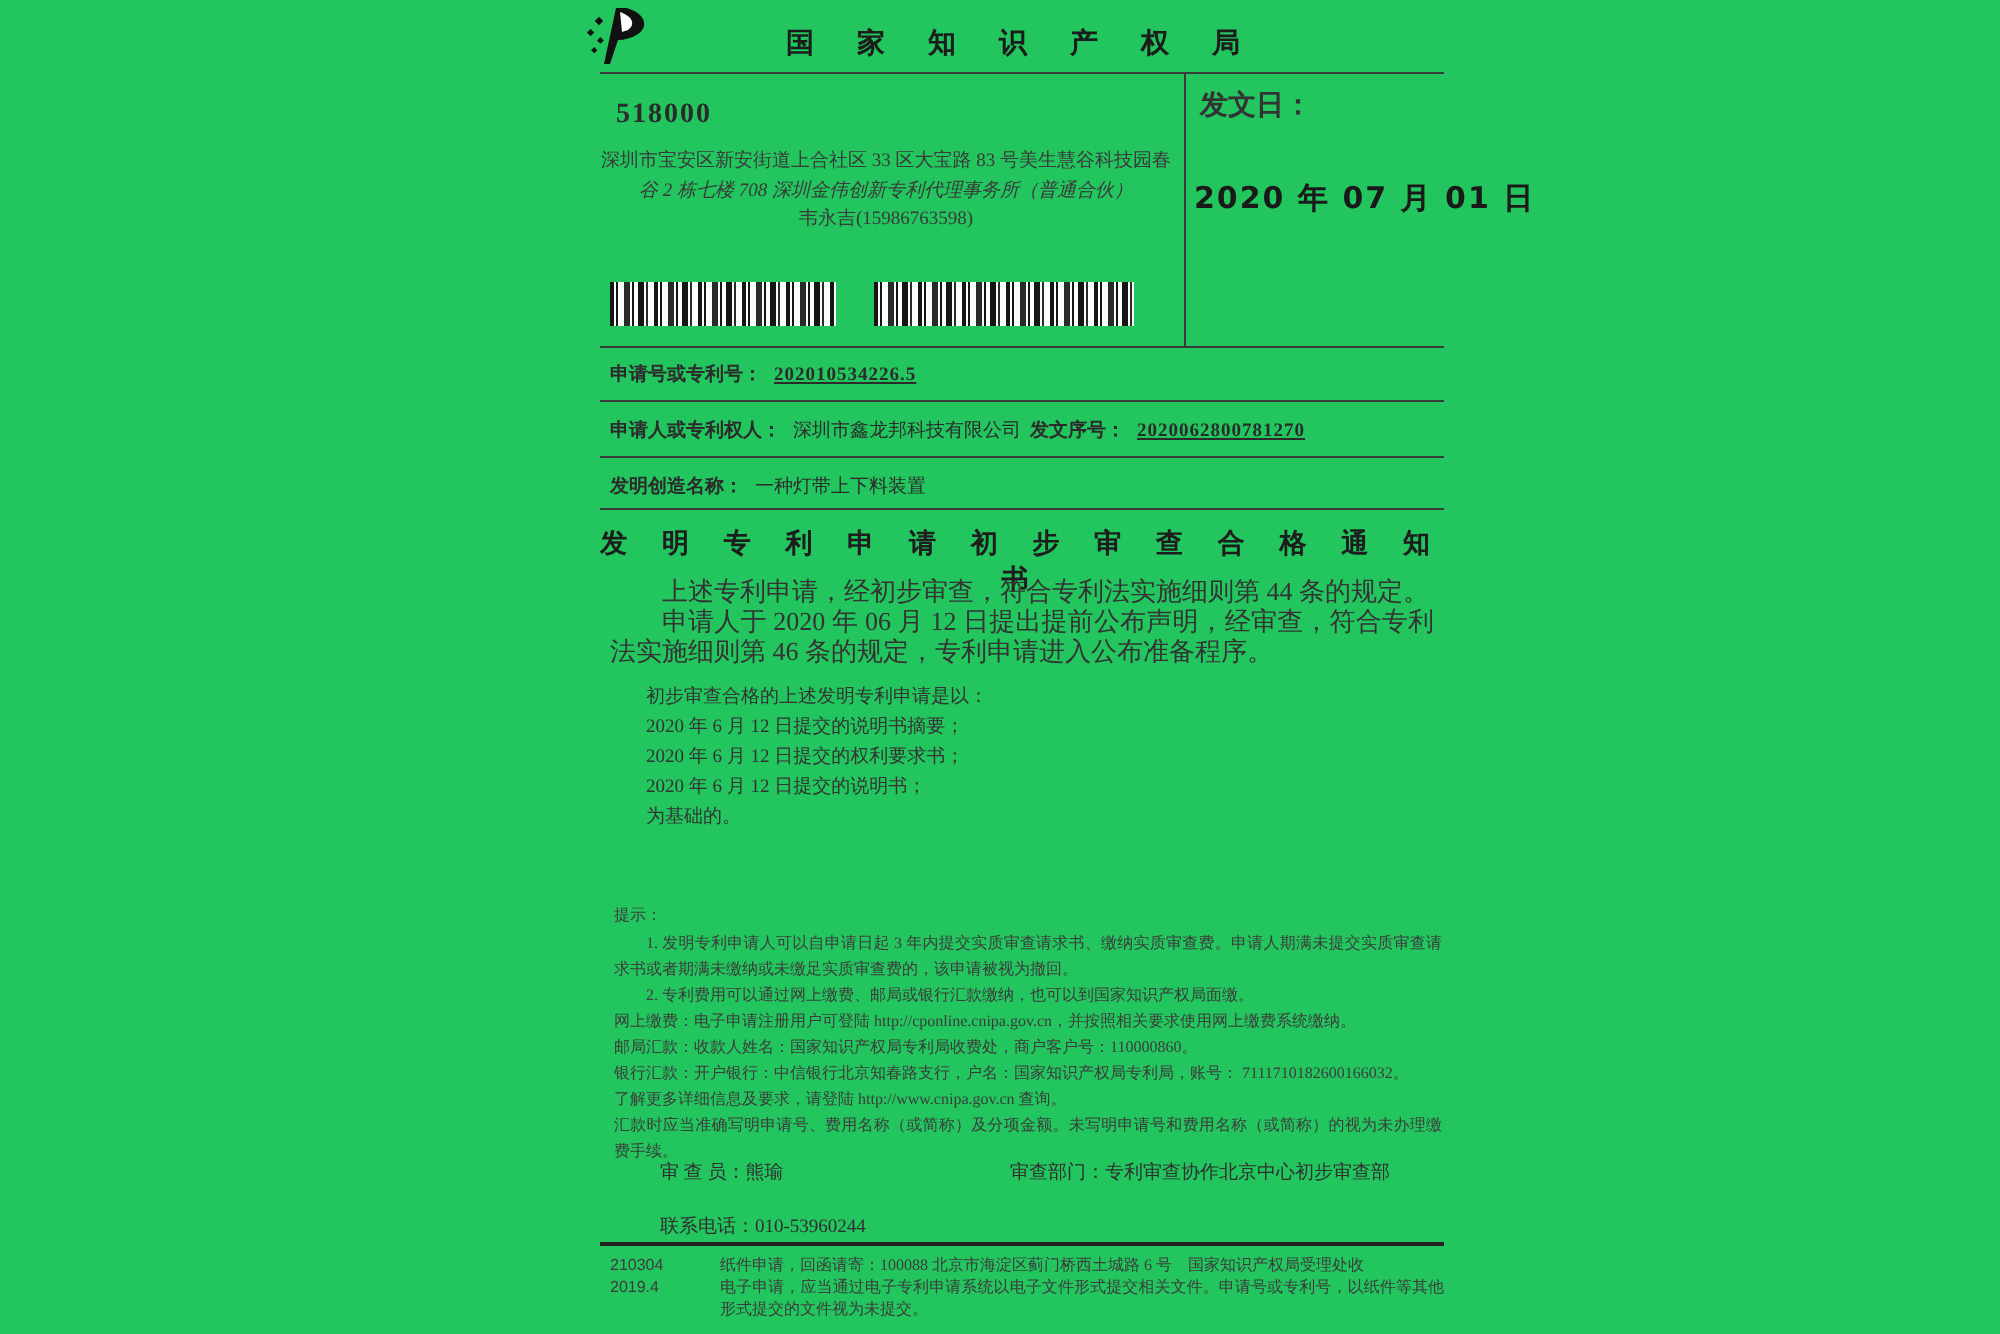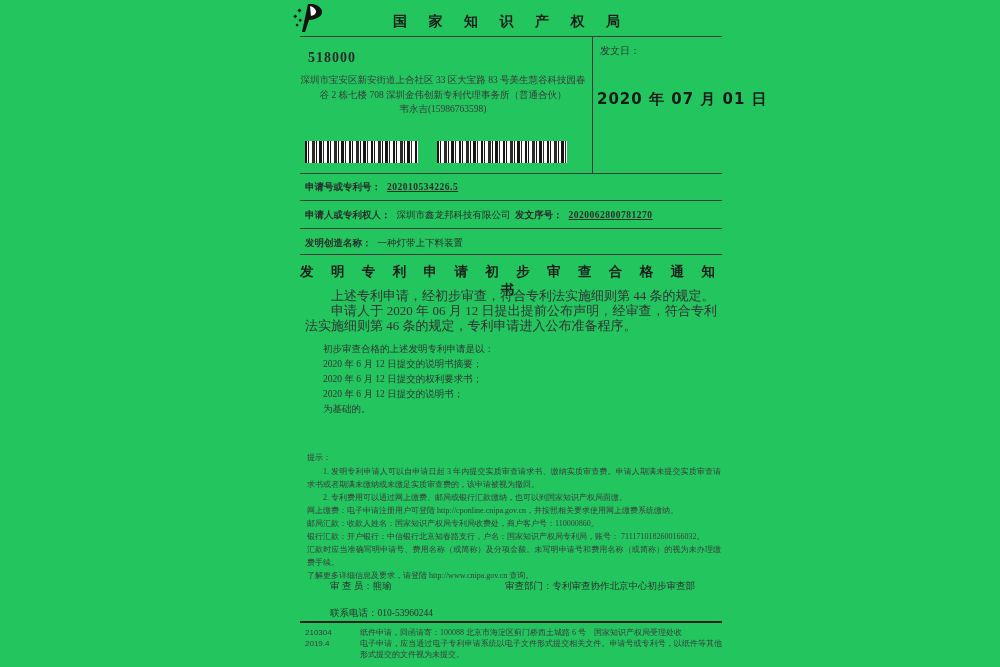--- a/index.html
+++ b/index.html
@@ -15,31 +15,31 @@
 
   
   .logo { position: absolute; left: 292px; top: 3px; width: 34px; height: 30px; }
   .org-title {
     position: absolute; left: 300px; top: 13px; width: 422px;
     text-align: center; font-size: 14px; font-weight: bold;
     letter-spacing: 9px; color: #1c1c1c;
   }
 
   
-  .issue-label { position: absolute; left: 600px; top: 44px; font-size: 10px; color: #333; }
+  .issue-label { position: absolute; left: 600px; top: 44px; font-size: 14px; color: #333; font-weight: bold; }
   .issue-date {
     position: absolute; left: 597px; top: 90px; font-size: 15px; font-weight: bold;
     font-family: "DejaVu Sans", sans-serif; color: #1a1a1a; letter-spacing: 1px;
   }
 
   
   .postcode { position: absolute; left: 308px; top: 50px; font-size: 14px; font-weight: bold; letter-spacing: 1px; }
   .addr { position: absolute; left: 300px; width: 286px; text-align: center; font-size: 9.5px; color: #3a3a3a; }
   .addr-1 { top: 74px; }
-  .addr-2 { top: 89px; }
+  .addr-2 { top: 89px; font-style: italic; }
   .addr-3 { top: 103px; }
 
   
   .barcode {
     position: absolute; top: 141px; height: 22px;
     background: repeating-linear-gradient(90deg,
       #151515 0 2px, #fcfcfa 2px 3px,
       #151515 3px 4px, #fcfcfa 4px 7px,
       #2a2a2a 7px 10px, #fcfcfa 10px 11px,
       #151515 11px 12px, #fcfcfa 12px 14px,
@@ -145,22 +145,22 @@
     <div>为基础的。</div>
   </div>
 
   <div class="notes-label">提示：</div>
   <div class="notes">
     <div class="note-indent">1. 发明专利申请人可以自申请日起 3 年内提交实质审查请求书、缴纳实质审查费。申请人期满未提交实质审查请求书或者期满未缴纳或未缴足实质审查费的，该申请被视为撤回。</div>
     <div class="note-indent">2. 专利费用可以通过网上缴费、邮局或银行汇款缴纳，也可以到国家知识产权局面缴。</div>
     <div>网上缴费：电子申请注册用户可登陆 http://cponline.cnipa.gov.cn，并按照相关要求使用网上缴费系统缴纳。</div>
     <div>邮局汇款：收款人姓名：国家知识产权局专利局收费处，商户客户号：110000860。</div>
     <div>银行汇款：开户银行：中信银行北京知春路支行，户名：国家知识产权局专利局，账号： 7111710182600166032。</div>
+    <div>了解更多详细信息及要求，请登陆 http://www.cnipa.gov.cn 查询。</div>
     <div>汇款时应当准确写明申请号、费用名称（或简称）及分项金额。未写明申请号和费用名称（或简称）的视为未办理缴费手续。</div>
-    <div>了解更多详细信息及要求，请登陆 http://www.cnipa.gov.cn 查询。</div>
   </div>
 
   <div class="examiner-row">
     <span>审 查 员：</span><span>熊瑜</span>
     <span class="dept">
       <span>审查部门：</span><span>专利审查协作北京中心初步审查部</span>
     </span>
   </div>
   <div class="phone-row">
     <span>联系电话：</span><span>010-53960244</span>

